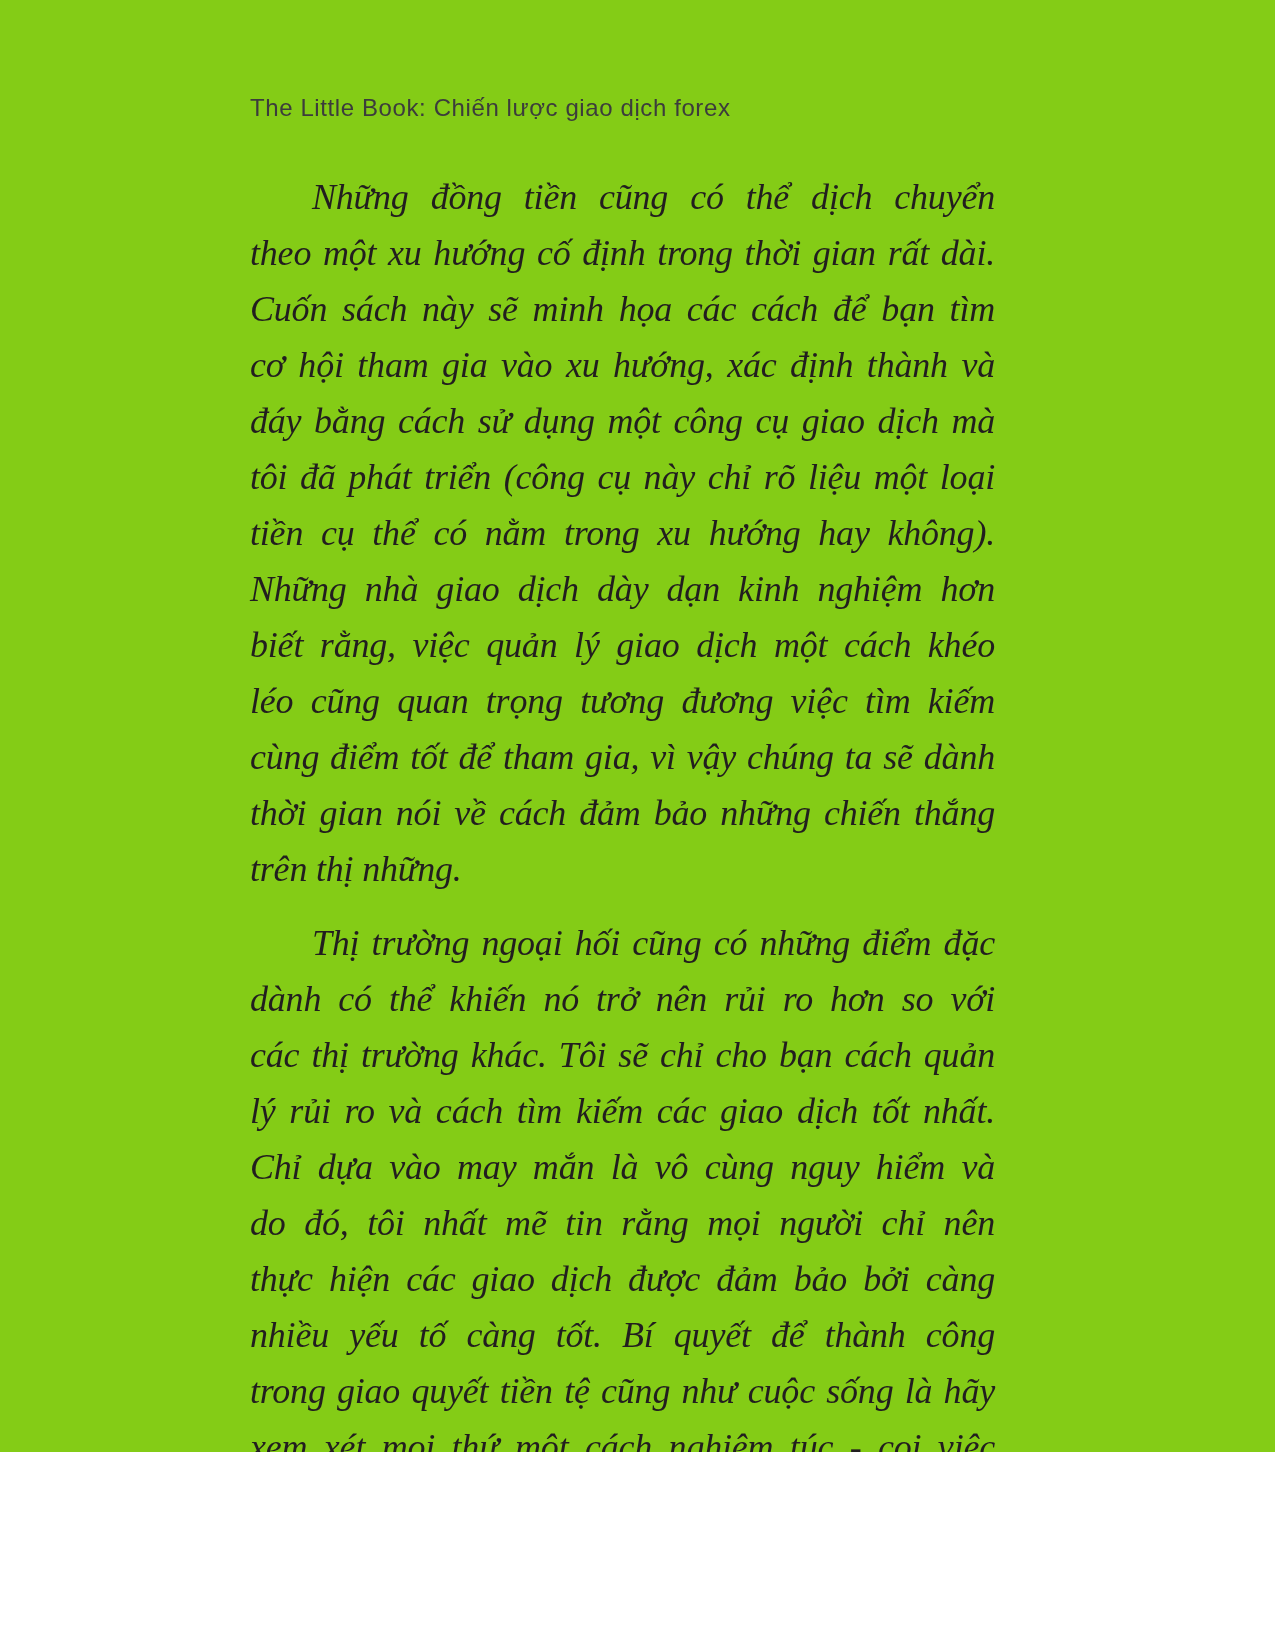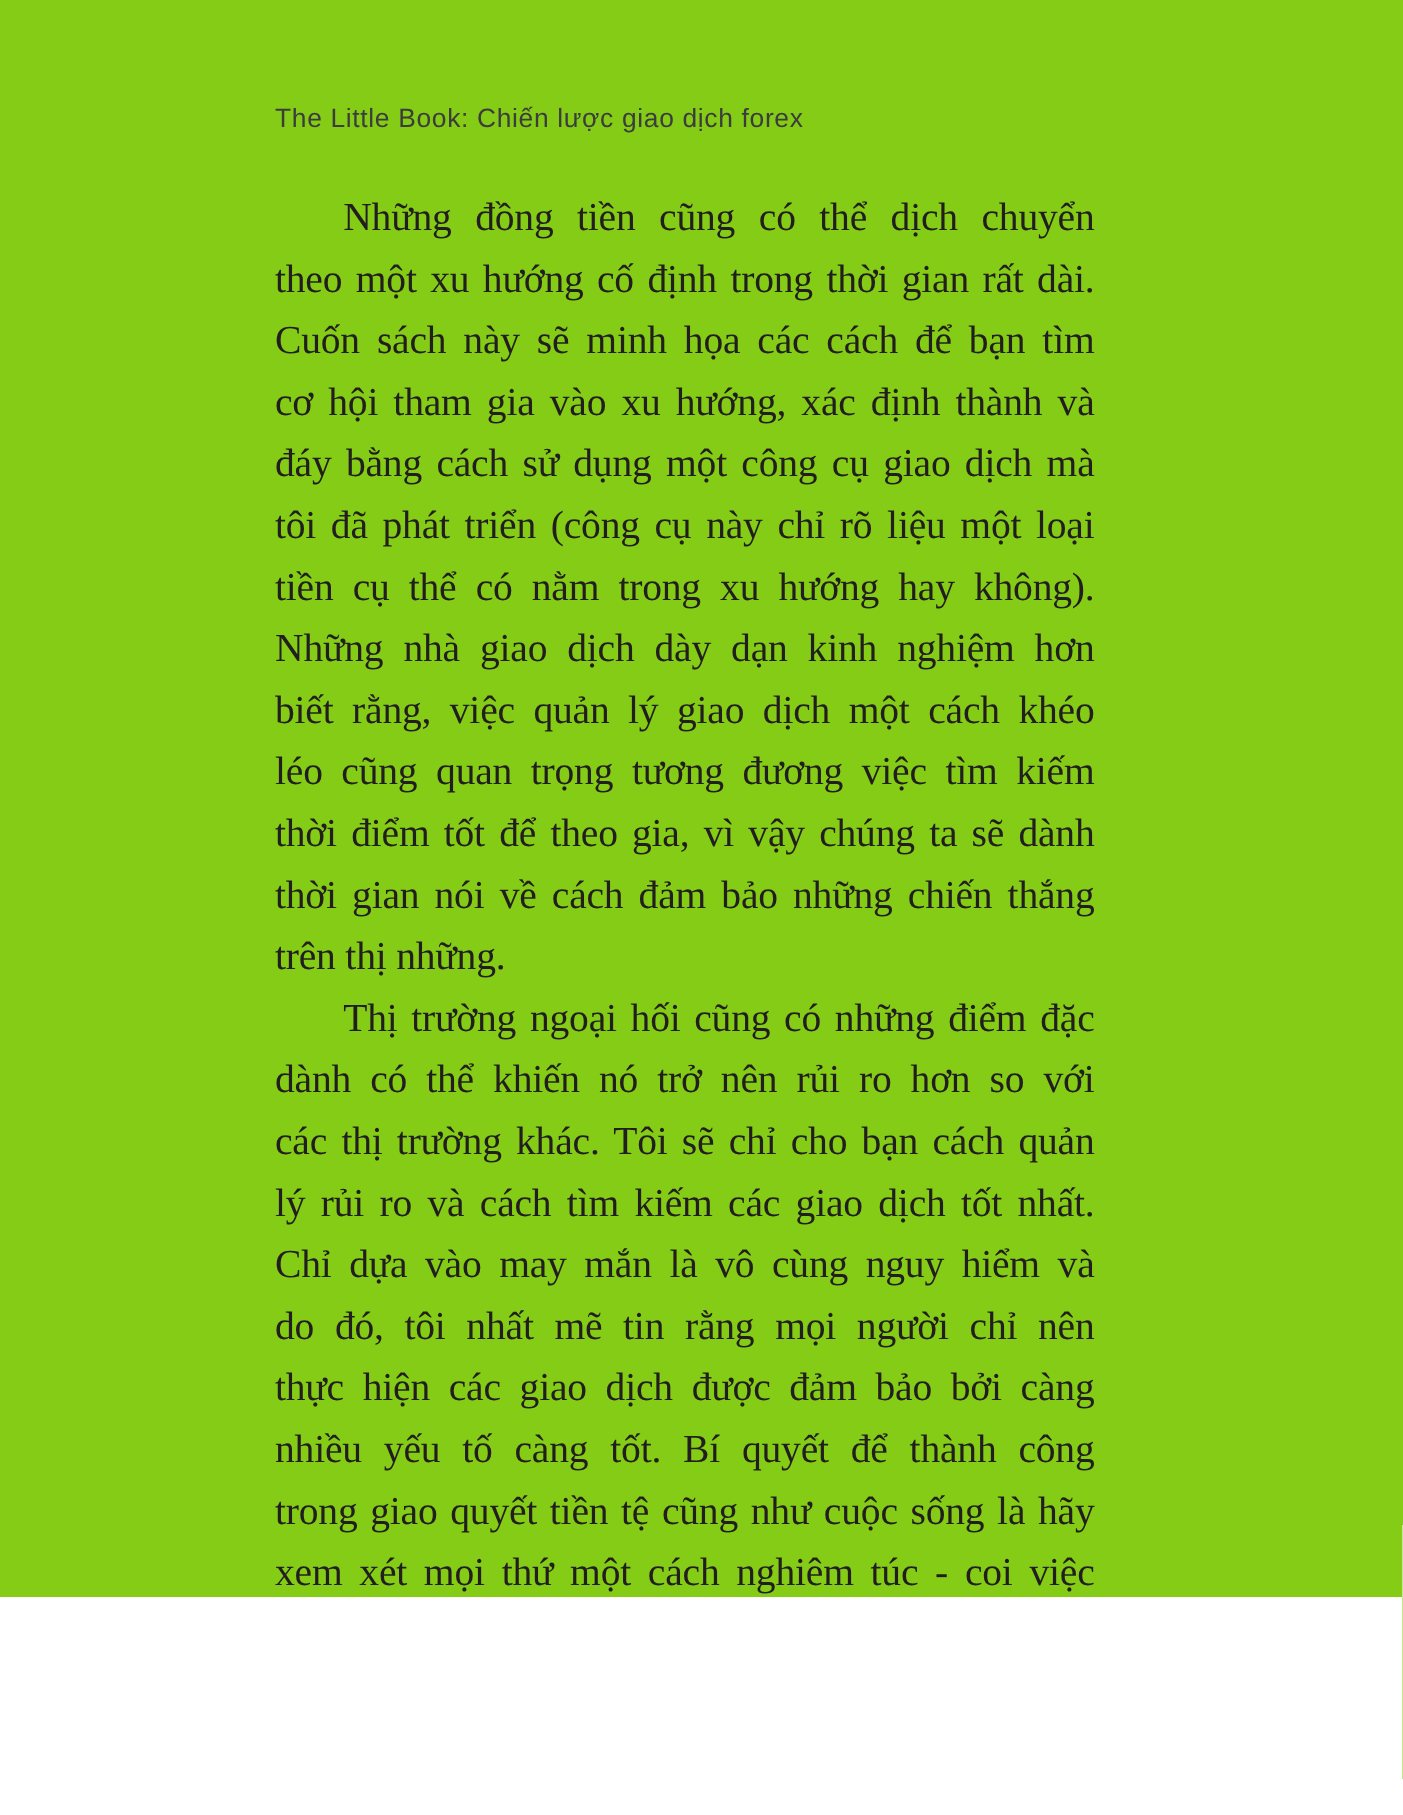--- a/index.html
+++ b/index.html
@@ -30,24 +30,25 @@
     left: 250px;
     top: 169px;
     width: 745px;
     font-family: "Liberation Serif", "DejaVu Serif", serif;
     font-size: 36px;
     line-height: 56px;
     letter-spacing: -0.2px;
     color: #221e1f;
   }
   .paragraph { margin: 0; }
-  .paragraph + .paragraph { }
+  .paragraph + .paragraph { margin-top: 18px; }
   .line {
     text-align: justify;
     text-align-last: justify;
+    font-style: italic;
   }
   .line.first { text-indent: 62px; }
   .line.last-left { text-align-last: left; }
   .page-number {
     position: absolute;
     left: 250px;
     top: 1508px;
     font-family: "Liberation Serif", "DejaVu Serif", serif;
     font-size: 30px;
     line-height: 32px;
@@ -65,21 +66,21 @@
         <div class="line first">Những đồng tiền cũng có thể dịch chuyển</div>
         <div class="line">theo một xu hướng cố định trong thời gian rất dài.</div>
         <div class="line">Cuốn sách này sẽ minh họa các cách để bạn tìm</div>
         <div class="line">cơ hội tham gia vào xu hướng, xác định thành và</div>
         <div class="line">đáy bằng cách sử dụng một công cụ giao dịch mà</div>
         <div class="line">tôi đã phát triển (công cụ này chỉ rõ liệu một loại</div>
         <div class="line">tiền cụ thể có nằm trong xu hướng hay không).</div>
         <div class="line">Những nhà giao dịch dày dạn kinh nghiệm hơn</div>
         <div class="line">biết rằng, việc quản lý giao dịch một cách khéo</div>
         <div class="line">léo cũng quan trọng tương đương việc tìm kiếm</div>
-        <div class="line">thời điểm tốt để theo gia, vì vậy chúng ta sẽ dành</div>
+        <div class="line">cùng điểm tốt để tham gia, vì vậy chúng ta sẽ dành</div>
         <div class="line">thời gian nói về cách đảm bảo những chiến thắng</div>
         <div class="line last-left">trên thị những.</div>
       </div>
       <div class="paragraph">
         <div class="line first">Thị trường ngoại hối cũng có những điểm đặc</div>
         <div class="line">dành có thể khiến nó trở nên rủi ro hơn so với</div>
         <div class="line">các thị trường khác. Tôi sẽ chỉ cho bạn cách quản</div>
         <div class="line">lý rủi ro và cách tìm kiếm các giao dịch tốt nhất.</div>
         <div class="line">Chỉ dựa vào may mắn là vô cùng nguy hiểm và</div>
         <div class="line">do đó, tôi nhất mẽ tin rằng mọi người chỉ nên</div>

